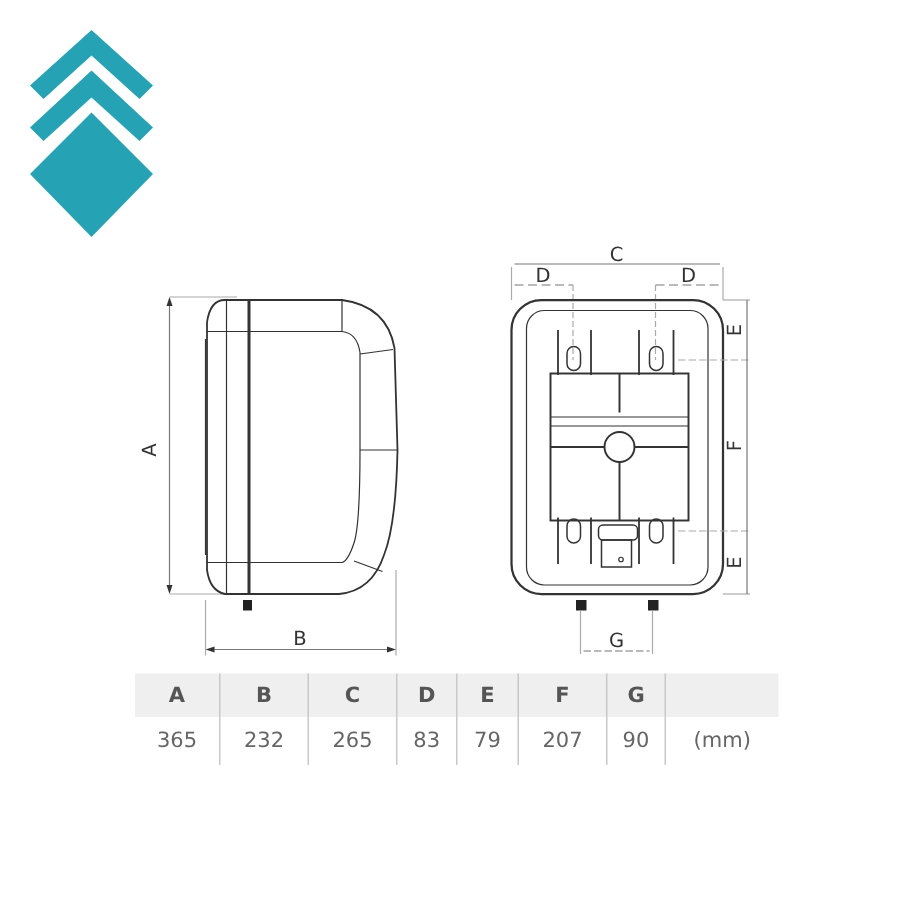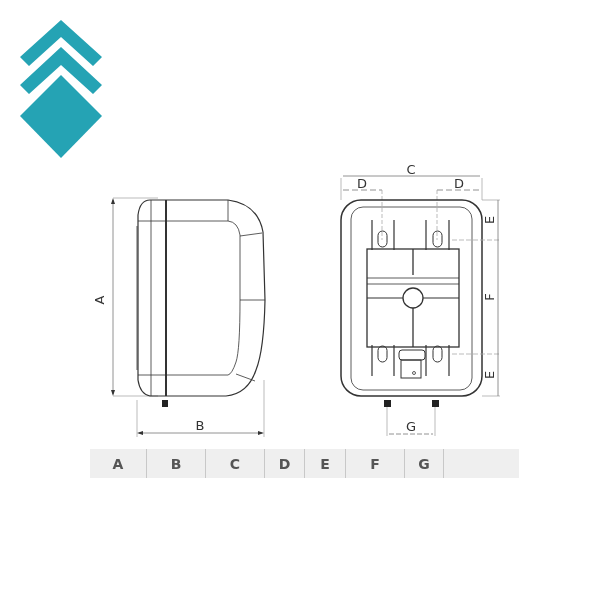--- a/index.html
+++ b/index.html
@@ -120,14 +120,24 @@
       <tr class="hdr">
     <td style="width:56px">A</td>
     <td style="width:58px">B</td>
     <td style="width:58px">C</td>
     <td style="width:39px">D</td>
     <td style="width:40px">E</td>
     <td style="width:58px">F</td>
     <td style="width:38px">G</td>
     <td style="width:75px"></td>
   </tr>
+  <tr class="val">
+    <td>365</td>
+    <td>232</td>
+    <td>265</td>
+    <td>83</td>
+    <td>79</td>
+    <td>207</td>
+    <td>90</td>
+    <td>(mm)</td>
+  </tr>
 </tbody>
   </table>
 
 </body></html>

